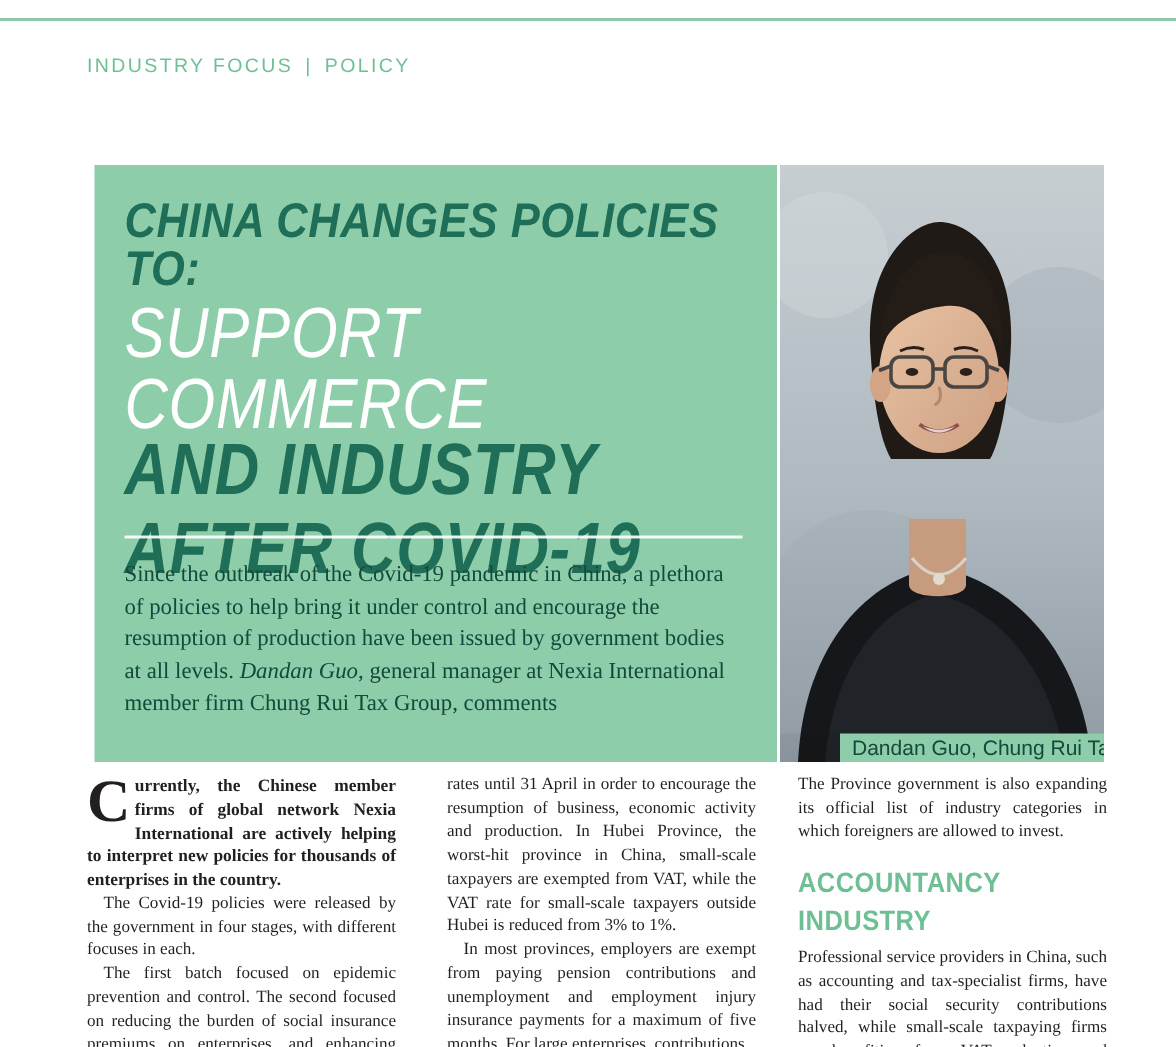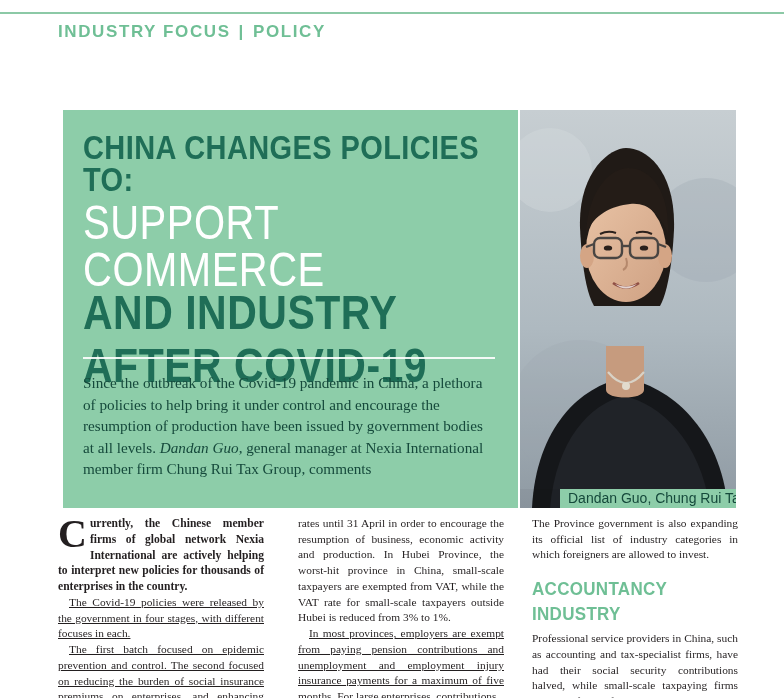--- a/index.html
+++ b/index.html
@@ -26,40 +26,41 @@
     position: absolute;
     left: 0;
     top: 12px;
     width: 784px;
     height: 2px;
     background: #8cc9a6;
   }
   .kicker {
     position: absolute;
     left: 58px;
-    top: 22px;
+    top: 36px;
     font-family: "Liberation Sans", sans-serif;
-    font-weight: bold;
-    font-size: 17px;
+    font-weight: normal;
+    font-size: 13px;
     letter-spacing: 1.6px;
     color: #6fbf95;
   }
   .kicker .sep {
     color: #6fbf95;
     padding: 0 8px;
   }
 
   
   .hero {
     position: absolute;
     left: 63px;
     top: 110px;
     width: 455px;
     height: 398px;
     background: #8dcda9;
+    font-style: italic;
   }
   .hero-inner {
     position: absolute;
     left: 20px;
     top: 22px;
     width: 420px;
   }
   .hl {
     font-family: "Liberation Sans", sans-serif;
     font-weight: bold;
@@ -164,21 +165,20 @@
     width: 206px;
     font-size: 11.4px;
     line-height: 1.38;
     text-align: justify;
   }
   .col p {
     margin: 0;
   }
   .col p + p {
     text-indent: 11px;
-    text-decoration: underline;
   }
   .col-1 { left: 0; }
   .col-2 { left: 240px; }
   .col-3 { left: 474px; width: 206px; }
 
   .intro {
     font-weight: bold;
     font-size: 11.6px;
     line-height: 1.36;
   }

